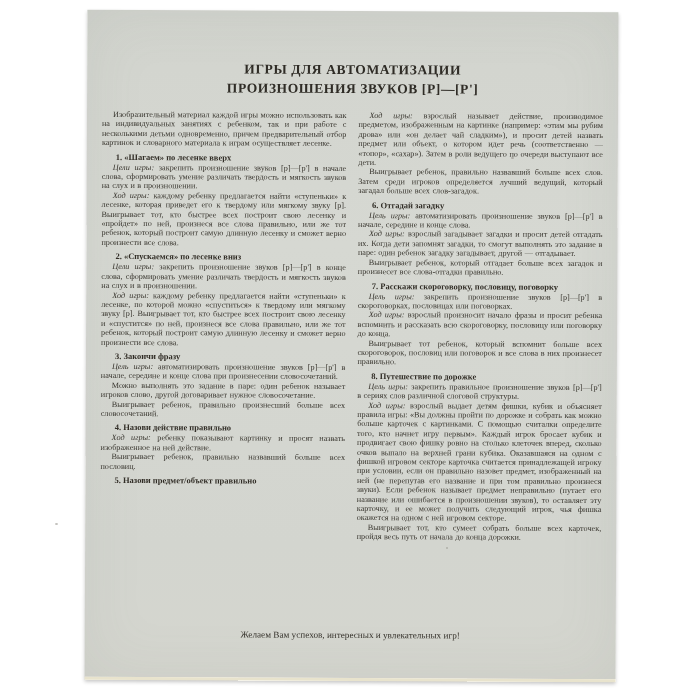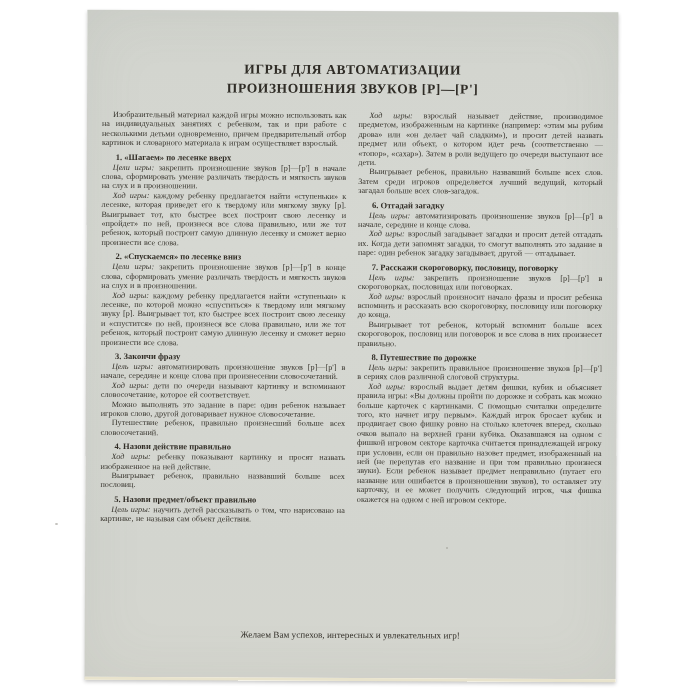--- a/index.html
+++ b/index.html
@@ -65,69 +65,69 @@
   .speck.s3{width:2px;height:2px;left:446px;top:547px;opacity:.5;}
 </style>
 </head>
 <body>
 
 <div class="paper">
   <h1 class="title"><span>ИГРЫ ДЛЯ АВТОМАТИЗАЦИИ</span><br><span>ПРОИЗНОШЕНИЯ ЗВУКОВ [Р]—[Р']</span></h1>
   <div class="columns">
     <div class="col">
         <div class="section">
-          <p class="para">Изобразительный материал каждой игры можно использовать как на индивидуальных занятиях с ребенком, так и при работе с несколькими детьми одновременно, причем предварительный отбор картинок и словарного материала к играм осуществляет взрослый.</p>
+          <p class="para">Изобразительный материал каждой игры можно использовать как на индивидуальных занятиях с ребенком, так и при работе с несколькими детьми одновременно, причем предварительный отбор картинок и словарного материала к играм осуществляет лесенке.</p>
         </div>
         <div class="section">
           <h3 class="heading">1. «Шагаем» по лесенке вверх</h3>
           <p class="para"><i class="lead">Цели игры: </i>закрепить произношение звуков [р]—[р'] в начале слова, сформировать умение различать твердость и мягкость звуков на слух и в произношении.</p>
           <p class="para"><i class="lead">Ход игры: </i>каждому ребенку предлагается найти «ступеньки» к лесенке, которая приведет его к твердому или мягкому звуку [р]. Выигрывает тот, кто быстрее всех построит свою лесенку и «пройдет» по ней, произнеся все слова правильно, или же тот ребенок, который построит самую длинную лесенку и сможет верно произнести все слова.</p>
         </div>
         <div class="section">
           <h3 class="heading">2. «Спускаемся» по лесенке вниз</h3>
           <p class="para"><i class="lead">Цели игры: </i>закрепить произношение звуков [р]—[р'] в конце слова, сформировать умение различать твердость и мягкость звуков на слух и в произношении.</p>
           <p class="para"><i class="lead">Ход игры: </i>каждому ребенку предлагается найти «ступеньки» к лесенке, по которой можно «спуститься» к твердому или мягкому звуку [р]. Выигрывает тот, кто быстрее всех построит свою лесенку и «спустится» по ней, произнеся все слова правильно, или же тот ребенок, который построит самую длинную лесенку и сможет верно произнести все слова.</p>
         </div>
         <div class="section">
           <h3 class="heading">3. Закончи фразу</h3>
           <p class="para"><i class="lead">Цель игры: </i>автоматизировать произношение звуков [р]—[р'] в начале, середине и конце слова при произнесении словосочетаний.</p>
-          <p class="para"><i class="lead">Ход игры: </i>дети по очереди называют картинку и вспоминают словосочетание, которое ей соответствует.</p>
           <p class="para">Можно выполнять это задание в паре: один ребенок называет игроков слово, другой договаривает нужное словосочетание.</p>
-          <p class="para">Путешествие ребенок, правильно произнесший больше всех словосочетаний.</p>
+          <p class="para">Выигрывает ребенок, правильно произнесший больше всех словосочетаний.</p>
         </div>
         <div class="section">
           <h3 class="heading">4. Назови действие правильно</h3>
           <p class="para"><i class="lead">Ход игры: </i>ребенку показывают картинку и просят назвать изображенное на ней действие.</p>
           <p class="para">Выигрывает ребенок, правильно назвавший больше всех пословиц.</p>
         </div>
         <div class="section">
           <h3 class="heading">5. Назови предмет/объект правильно</h3>
-          <p class="para"><i class="lead">Цель игры: </i>научить детей рассказывать о том, что нарисовано на картинке, не называя сам объект действия.</p>
         </div>
       </div>
     <div class="col">
         <div class="section">
           <p class="para"><i class="lead">Ход игры: </i>взрослый называет действие, производимое предметом, изображенным на картинке (например: «этим мы рубим дрова» или «он делает чай сладким»), и просит детей назвать предмет или объект, о котором идет речь (соответственно — «топор», «сахар»). Затем в роли ведущего по очереди выступают все дети.</p>
           <p class="para">Выигрывает ребенок, правильно назвавший больше всех слов. Затем среди игроков определяется лучший ведущий, который загадал больше всех слов-загадок.</p>
         </div>
         <div class="section">
           <h3 class="heading">6. Отгадай загадку</h3>
           <p class="para"><i class="lead">Цель игры: </i>автоматизировать произношение звуков [р]—[р'] в начале, середине и конце слова.</p>
           <p class="para"><i class="lead">Ход игры: </i>взрослый загадывает загадки и просит детей отгадать их. Когда дети запомнят загадки, то смогут выполнять это задание в паре: один ребенок загадку загадывает, другой — отгадывает.</p>
+          <p class="para">Выигрывает ребенок, который отгадает больше всех загадок и произнесет все слова-отгадки правильно.</p>
         </div>
         <div class="section">
           <h3 class="heading">7. Расскажи скороговорку, пословицу, поговорку</h3>
           <p class="para"><i class="lead">Цель игры: </i>закрепить произношение звуков [р]—[р'] в скороговорках, пословицах или поговорках.</p>
           <p class="para"><i class="lead">Ход игры: </i>взрослый произносит начало фразы и просит ребенка вспомнить и рассказать всю скороговорку, пословицу или поговорку до конца.</p>
           <p class="para">Выигрывает тот ребенок, который вспомнит больше всех скороговорок, пословиц или поговорок и все слова в них произнесет правильно.</p>
         </div>
         <div class="section">
           <h3 class="heading">8. Путешествие по дорожке</h3>
           <p class="para"><i class="lead">Цель игры: </i>закрепить правильное произношение звуков [р]—[р'] в сериях слов различной слоговой структуры.</p>
           <p class="para"><i class="lead">Ход игры: </i>взрослый выдает детям фишки, кубик и объясняет правила игры: «Вы должны пройти по дорожке и собрать как можно больше карточек с картинками. С помощью считалки определите того, кто начнет игру первым». Каждый игрок бросает кубик и продвигает свою фишку ровно на столько клеточек вперед, сколько очков выпало на верхней грани кубика. Оказавшаяся на одном с фишкой игровом секторе карточка считается принадлежащей игроку при условии, если он правильно назовет предмет, изображенный на ней (не перепутав его название и при том правильно произнеся звуки). Если ребенок называет предмет неправильно (путает его название или ошибается в произношении звуков), то оставляет эту карточку, и ее может получить следующий игрок, чья фишка окажется на одном с ней игровом секторе.</p>
+          <p class="para">Выигрывает тот, кто сумеет собрать больше всех карточек, пройдя весь путь от начала до конца дорожки.</p>
         </div>
       </div>
   </div>
   <div class="footer">Желаем Вам успехов, интересных и увлекательных игр!</div>
 </div>
 <div class="speck s1"></div>
 <div class="speck s2"></div>
 <div class="speck s3"></div>
 
 </body></html>

